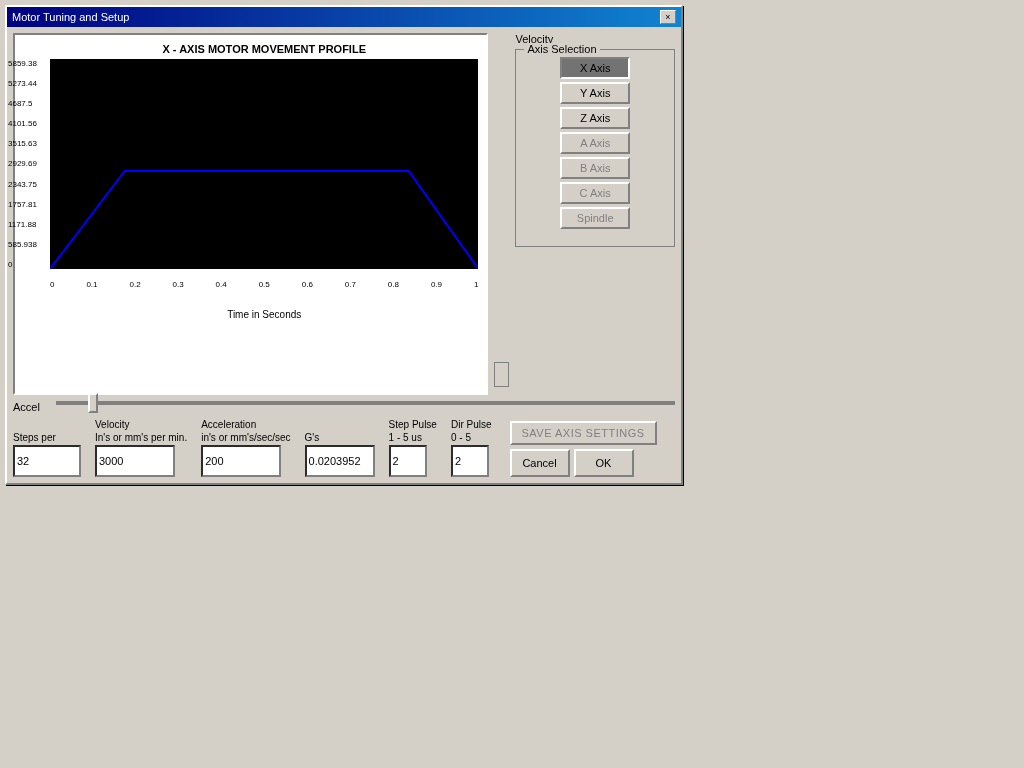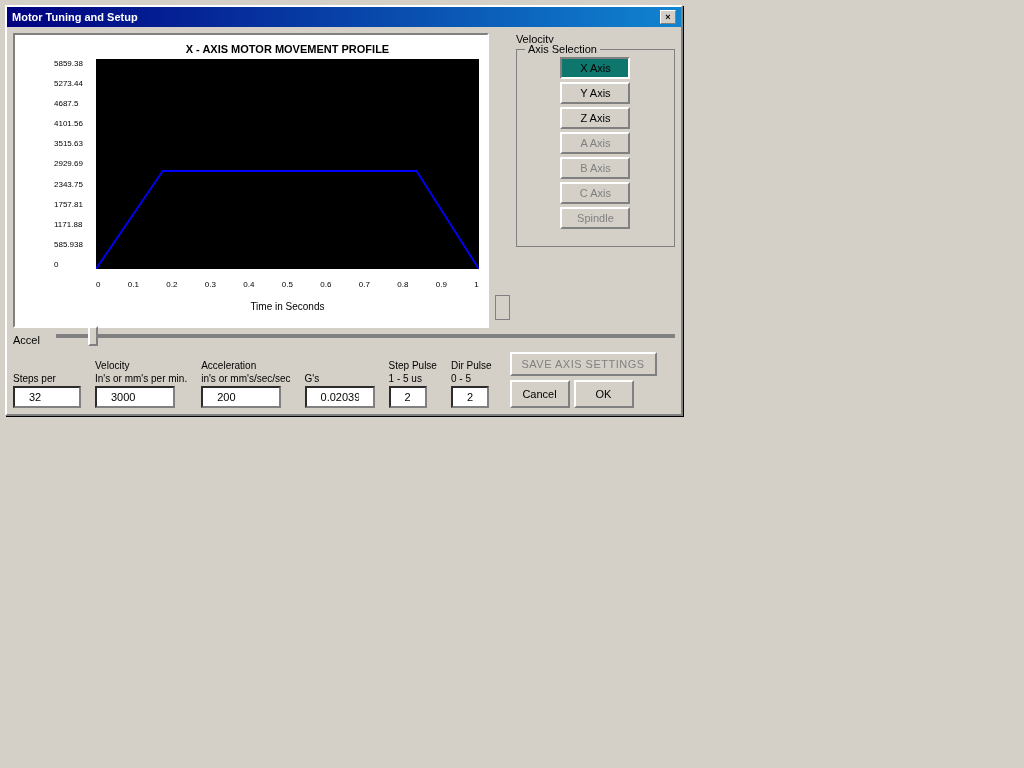--- a/index.html
+++ b/index.html
@@ -21,21 +21,21 @@
       box-shadow: 1px 1px 0 #000;
     }
 
     .title-bar {
       background: linear-gradient(to right, #000080, #1084d0);
       color: white;
       padding: 3px 5px;
       display: flex;
       justify-content: space-between;
       align-items: center;
-      font-weight: bold;
+      font-weight: normal;
       font-size: 11px;
     }
 
     .title-bar-buttons {
       display: flex;
       gap: 2px;
     }
 
     .title-btn {
       width: 16px;
@@ -64,22 +64,22 @@
       gap: 6px;
     }
 
     
     .chart-container {
       background: #ffffff;
       border: 2px solid #808080;
       border-right-color: #fff;
       border-bottom-color: #fff;
       width: 490px;
-      height: 295px;
-      padding: 8px 8px 30px 81px;
+      height: 362px;
+      padding: 8px 8px 30px 35px;
       position: relative;
     }
 
     .chart-title {
       text-align: center;
       font-size: 11px;
       font-weight: bold;
       margin-bottom: 4px;
       color: #000;
     }
@@ -92,21 +92,21 @@
     }
 
     .chart-inner svg {
       width: 100%;
       height: 100%;
     }
 
     .x-axis-label {
       text-align: center;
       font-size: 10px;
-      margin-top: 12px;
+      margin-top: 20px;
       color: #000;
     }
 
     
     .right-panel {
       display: flex;
       flex-direction: column;
       gap: 4px;
       width: 165px;
     }
@@ -142,21 +142,21 @@
       border-bottom-color: #808080;
       font-size: 11px;
       cursor: pointer;
       text-align: center;
     }
 
     .axis-btn.active {
       border: 2px solid #808080;
       border-right-color: #fff;
       border-bottom-color: #fff;
-      background: #0f766e;
+      background: #737373;
     }
 
     .axis-btn:disabled {
       color: #808080;
     }
 
     
     .accel-row {
       display: flex;
       align-items: flex-start;
@@ -199,25 +199,25 @@
     }
 
     .field-label {
       font-size: 10px;
       color: #000;
       margin-bottom: 2px;
       white-space: nowrap;
     }
 
     .field-input {
-      height: 22px;
+      height: 32px;
       border: 2px inset #808080;
       background: #fff;
       font-size: 11px;
-      padding: 0 14px;
+      padding: 0 2px;
     }
     .field-input.medium { width: 80px; }
     .field-input.small { width: 50px; }
     .field-input.xsmall { width: 38px; }
 
     .save-btn {
       height: 24px;
       padding: 0 10px;
       background: #d4d0c8;
       border: 2px solid #fff;

